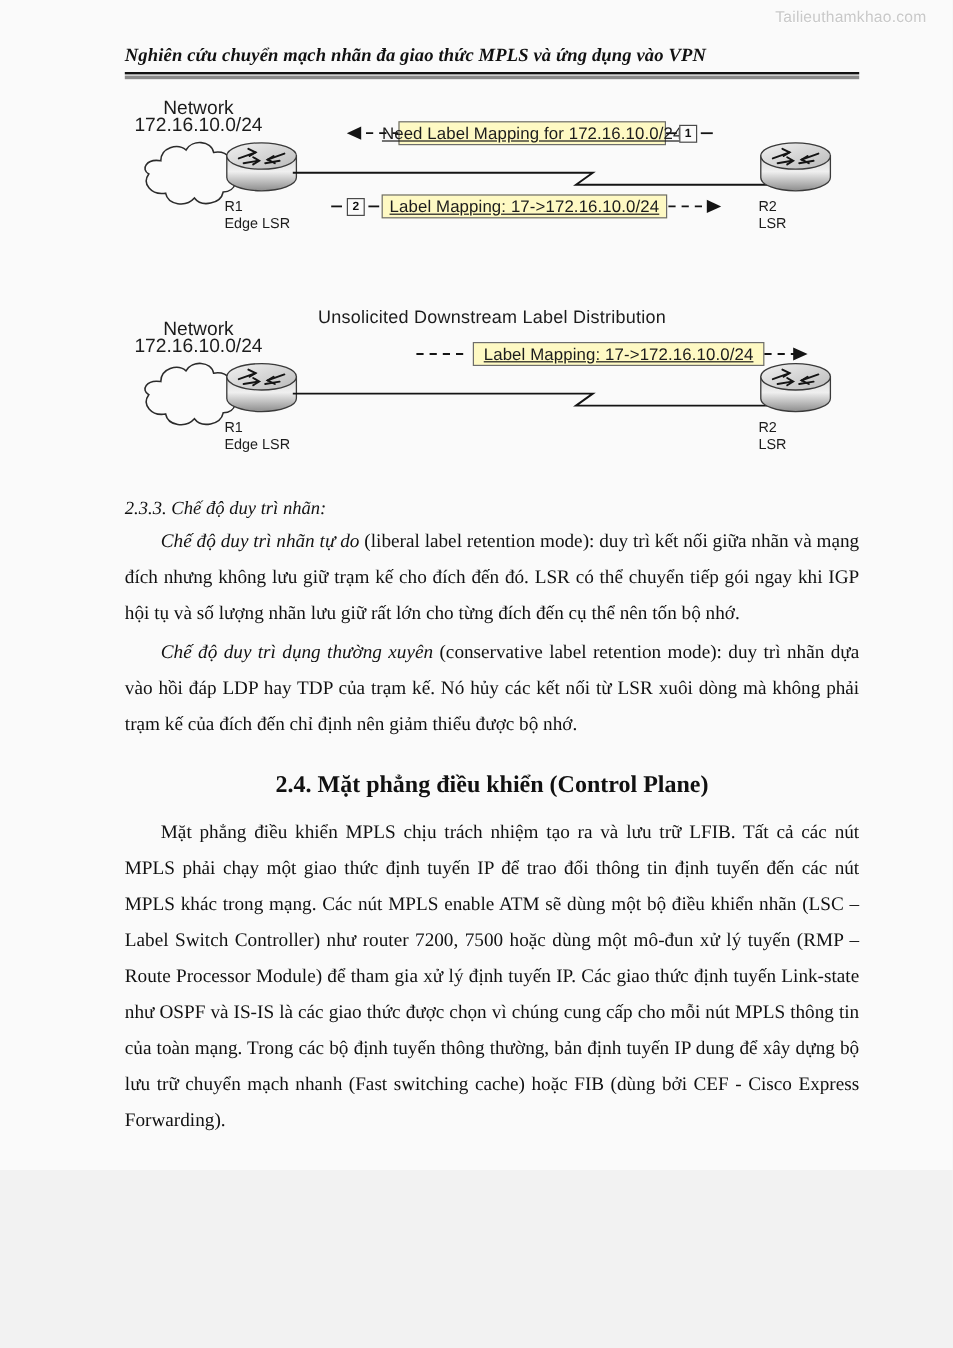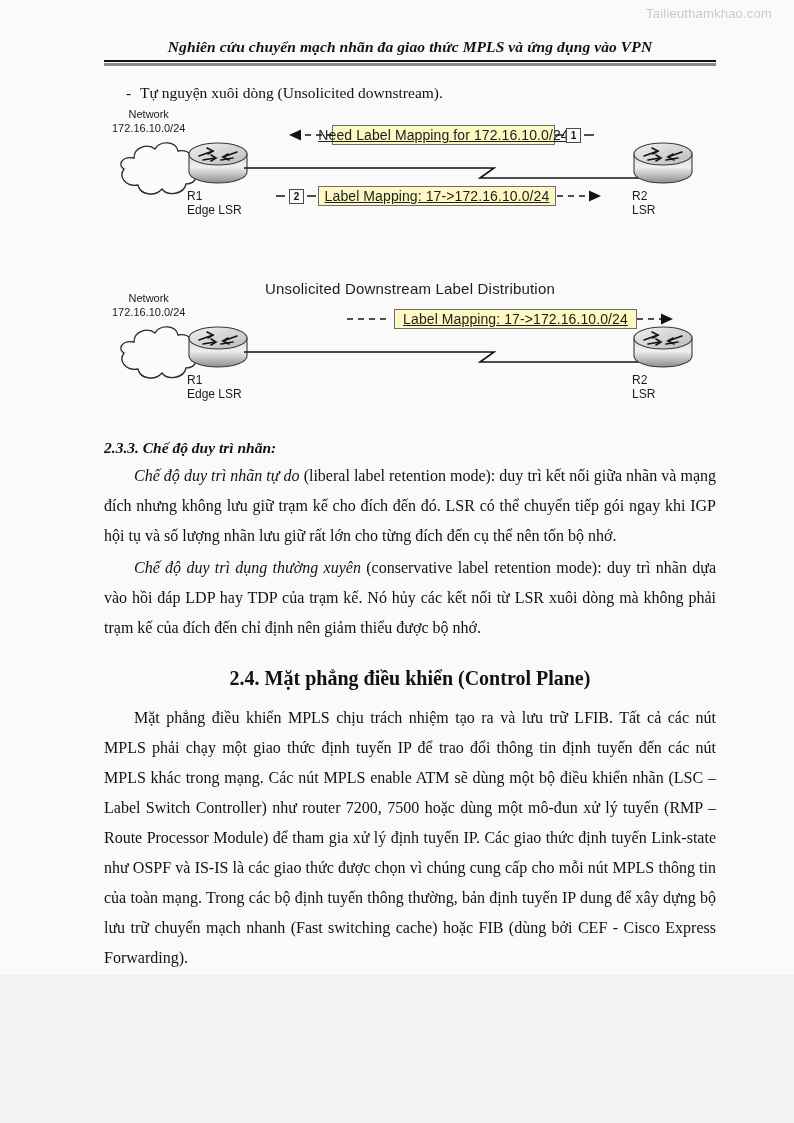--- a/index.html
+++ b/index.html
@@ -30,21 +30,21 @@
     text-shadow: 0 1px 0 #ffffff;
     user-select: none;
   }
 
   
   .header {
     position: absolute;
     top: 38px;
     left: 104px;
     width: 612px;
-    text-align: center;
+    text-align: left;
   }
   .header-title {
     font-style: italic;
     font-weight: bold;
     font-size: 15.5px;
     letter-spacing: .1px;
   }
   .rule-top {
     position: absolute;
     top: 60px;
@@ -88,21 +88,21 @@
     letter-spacing: .2px;
   }
 
   
   .cloud { position: absolute; }
   .cloud svg { display: block; }
 
   
   .netlabel {
     position: absolute;
-    font-size: 11px;
+    font-size: 16px;
     color: #1c1c1c;
     line-height: 13.5px;
     text-align: center;
     white-space: nowrap;
   }
 
   
   .router { position: absolute; }
   .router svg { display: block; }
   .rlabel {
@@ -153,21 +153,21 @@
   .caption {
     text-align: center;
     font-style: italic;
     font-size: 15.5px;
     margin-top: 18px;
   }
 
   
   h3.sec {
     font-size: 15.5px;
-    font-weight: bold;
+    font-weight: normal;
     font-style: italic;
     margin: 26px 0 4px 0;
   }
   h3.sec2 {
     font-size: 20px;
     font-weight: bold;
     font-style: normal;
     margin: 24px 0 13px 0;
     text-align: center;
   }
@@ -207,23 +207,20 @@
   <div class="header">
     <div class="header-title">Nghiên cứu chuyển mạch nhãn đa giao thức MPLS và ứng dụng vào VPN</div>
   </div>
   <div class="rule-top">
     <div class="ln1"></div>
     <div class="ln2"></div>
   </div>
 
   <div class="content">
 
-    <div class="bullet-line">
-      <span class="dash">-</span><span>Tự nguyện xuôi dòng (Unsolicited downstream).</span>
-    </div>
 
     <div class="figure fig1">
 
       <div class="netlabel" style="left:8px; top:2px;">
         <div>Network</div>
         <div>172.16.10.0/24</div>
       </div>
 
       <div class="cloud" style="left:8px; top:32px;">
         <svg width="90" height="62" viewBox="0 0 90 62">

